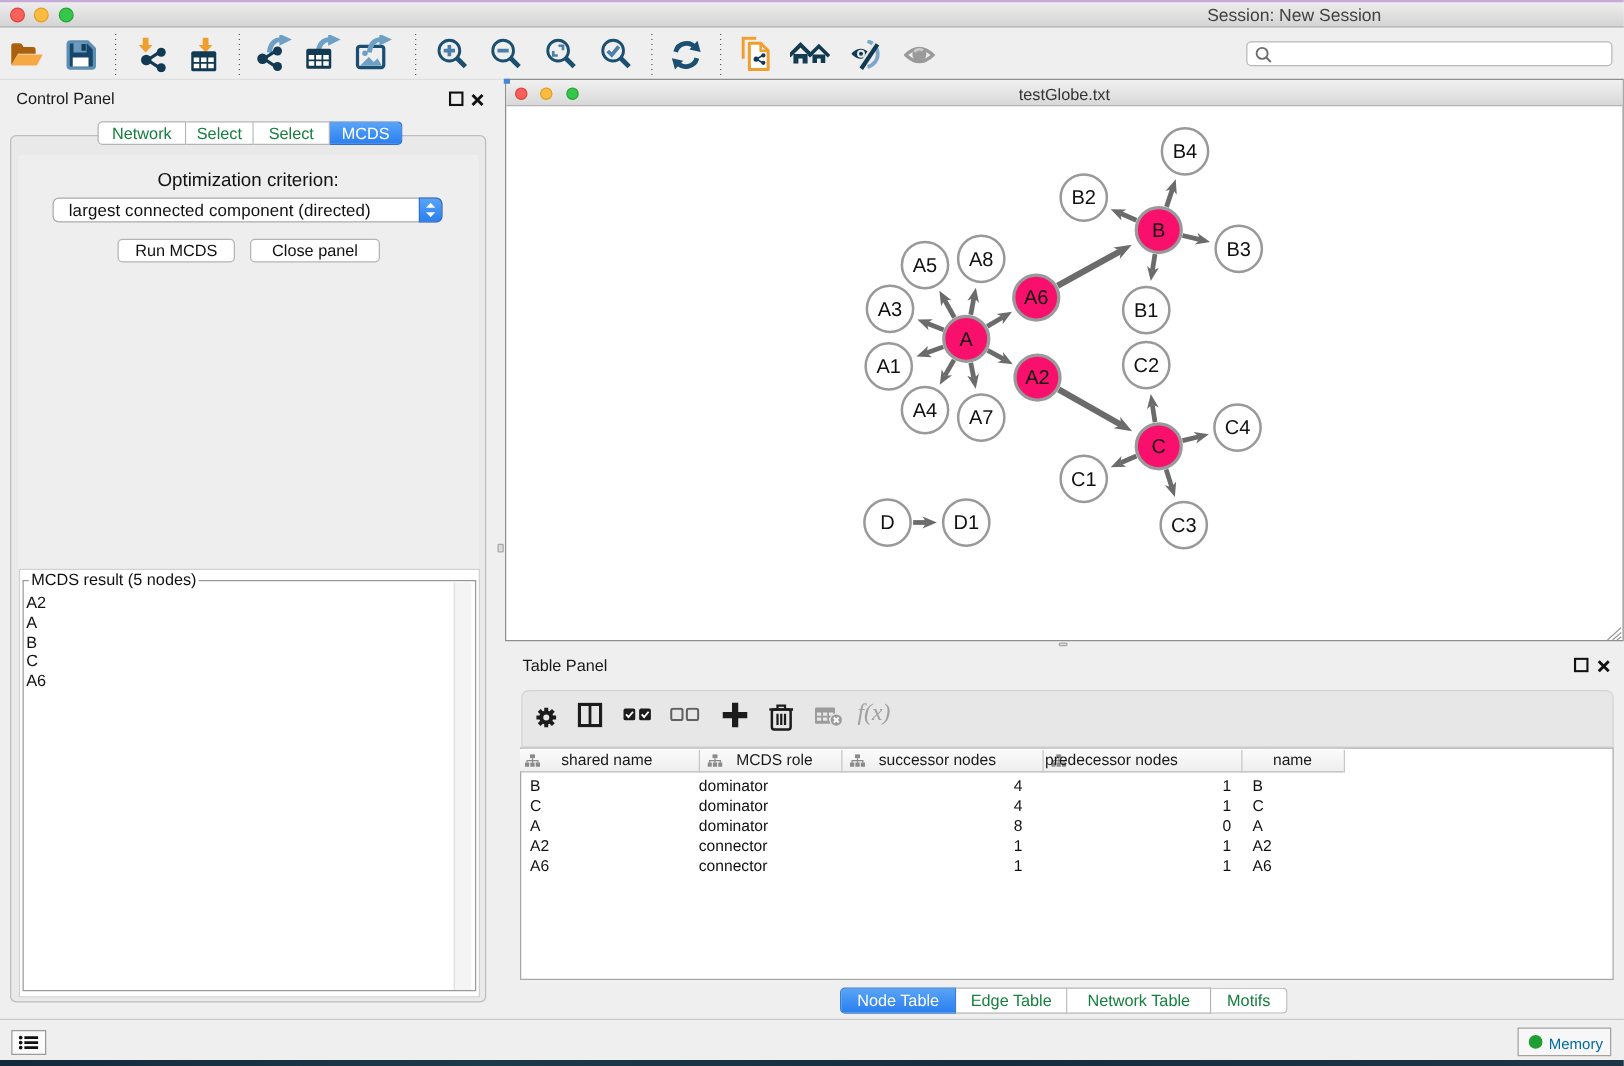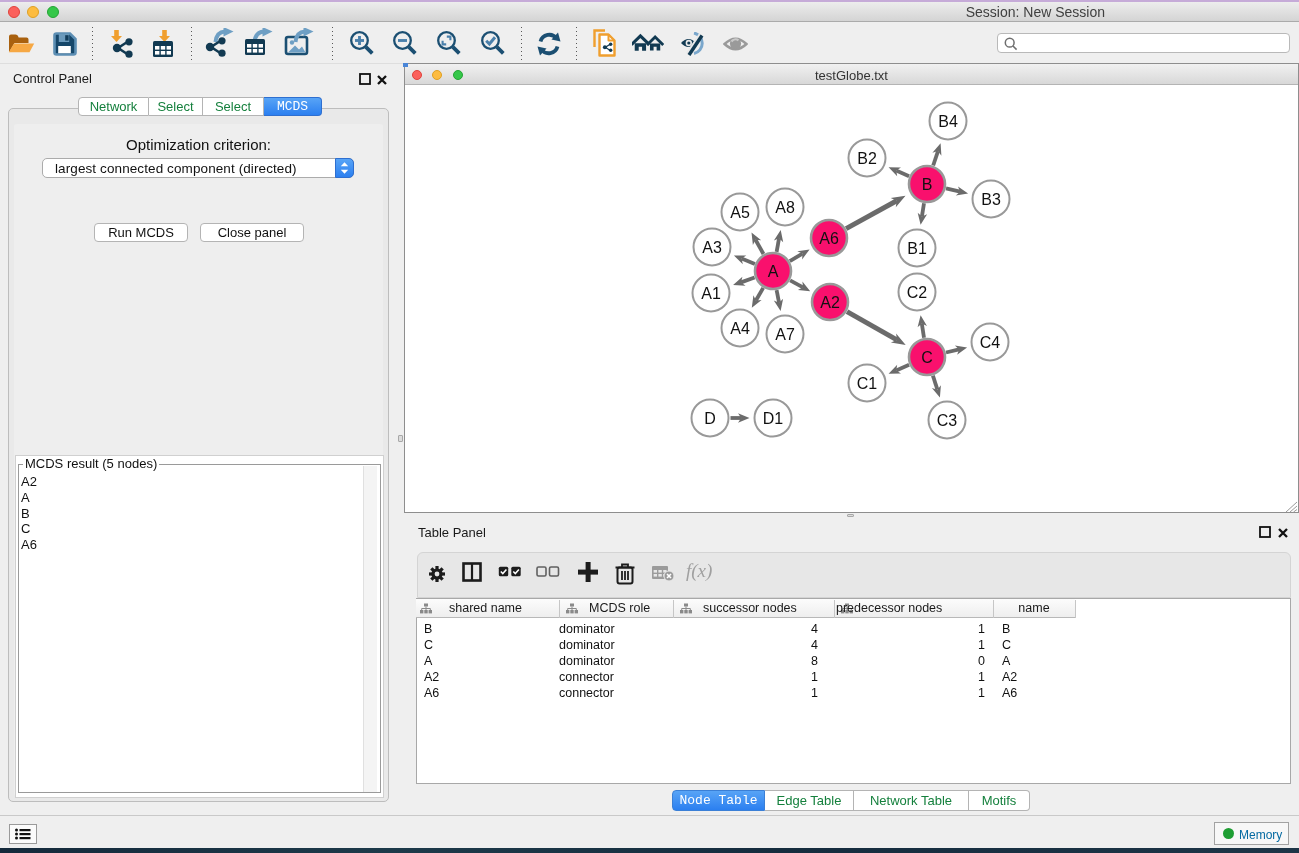--- a/index.html
+++ b/index.html
@@ -1,23 +1,23 @@
 <!DOCTYPE html>
 <html><head><meta charset="utf-8"><style>
 html,body{margin:0;padding:0;width:1299px;height:853px;overflow:hidden;
  font-family:"Liberation Sans",sans-serif;background:#efefef;}
 *{box-sizing:border-box;}
 .abs{position:absolute;}
 .tl{position:absolute;width:12px;height:12px;border-radius:50%;}
 .sep{position:absolute;top:27px;height:33px;width:1px;background:repeating-linear-gradient(#585858 0 1px,transparent 1px 4px);}
 .tab{position:absolute;height:19px;background:#fff;border:1px solid #b4b4b4;
  font-size:13px;color:#15803d;text-align:center;line-height:17px;}
-.tabsel{background:linear-gradient(#58a4f6,#2b7ff0);color:#fff;border-color:#2e6fd0;font-family:Liberation Mono, monospace;}
+.tabsel{background:linear-gradient(#58a4f6,#2b7ff0);color:#fff;border-color:#2e6fd0;}
 .btn{position:absolute;height:19px;background:#fff;border:1px solid #b4b4b4;border-radius:4px;
- font-size:13px;color:#111;text-align:center;line-height:17px;margin-top:32px;}
+ font-size:13px;color:#111;text-align:center;line-height:17px;}
 </style></head>
 <body>
 
 <div class="abs" style="left:0;top:0;width:1299px;height:2px;background:#c6abd8"></div>
 
 <div class="abs" style="left:0;top:2px;width:1299px;height:20px;background:linear-gradient(#ededed,#d4d4d4);border-bottom:1px solid #ababab"></div>
 <div class="abs" style="left:0;top:4px;width:1105px;text-align:right;font-size:14px;color:#404040">Session: New Session</div>
 <div class="tl" style="left:8px;top:6px;background:#fb615c;border:1px solid #df433c"></div>
 <div class="tl" style="left:27px;top:6px;background:#fdbc40;border:1px solid #dfa023"></div>
 <div class="tl" style="left:47px;top:6px;background:#35c749;border:1px solid #24a434"></div>

